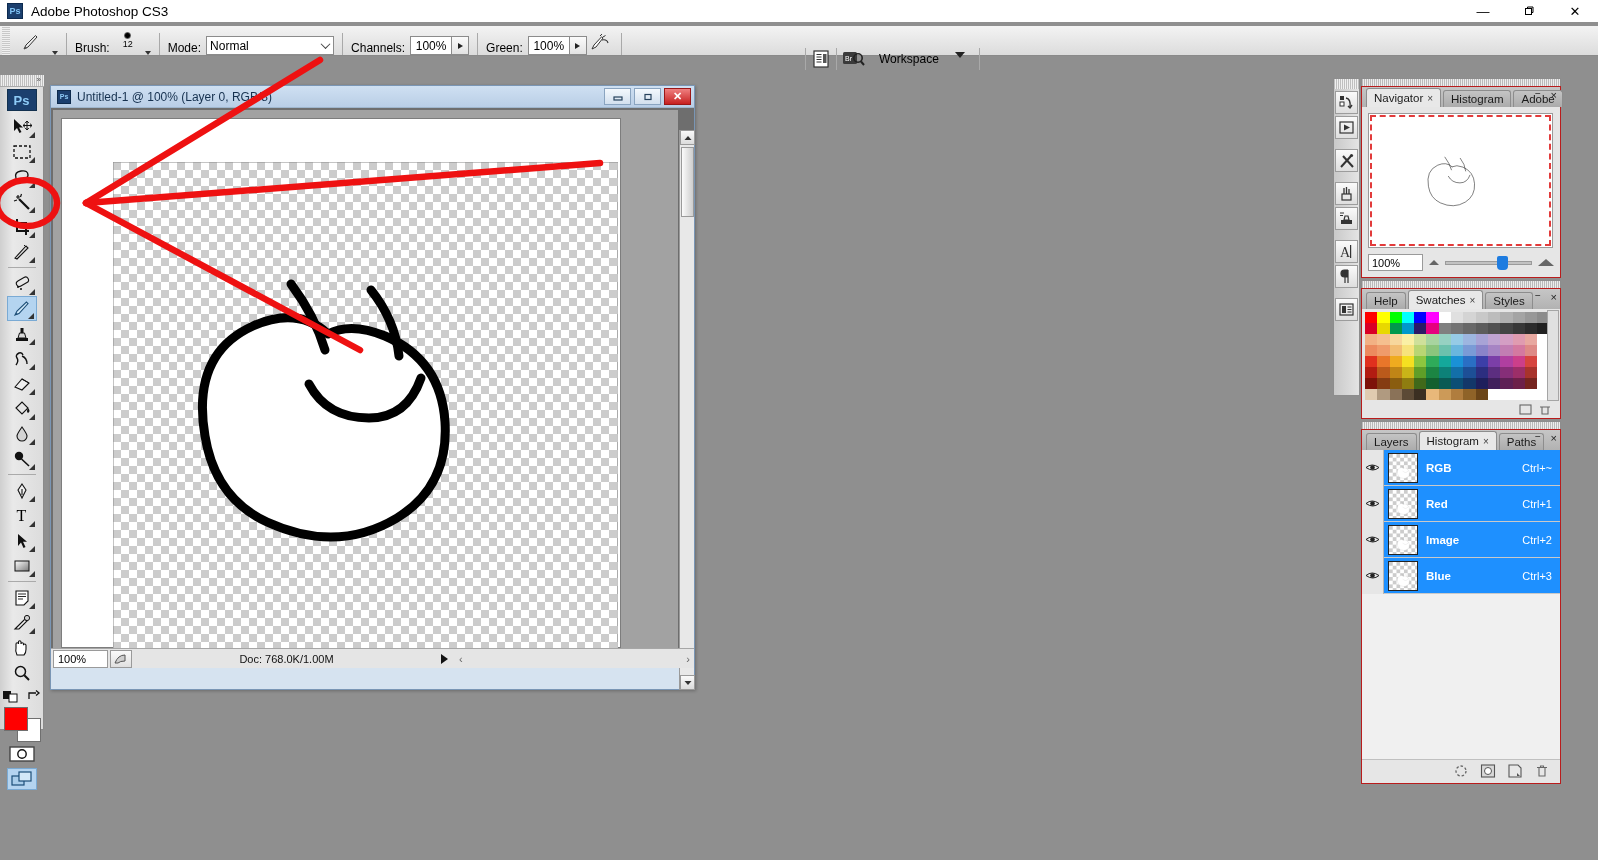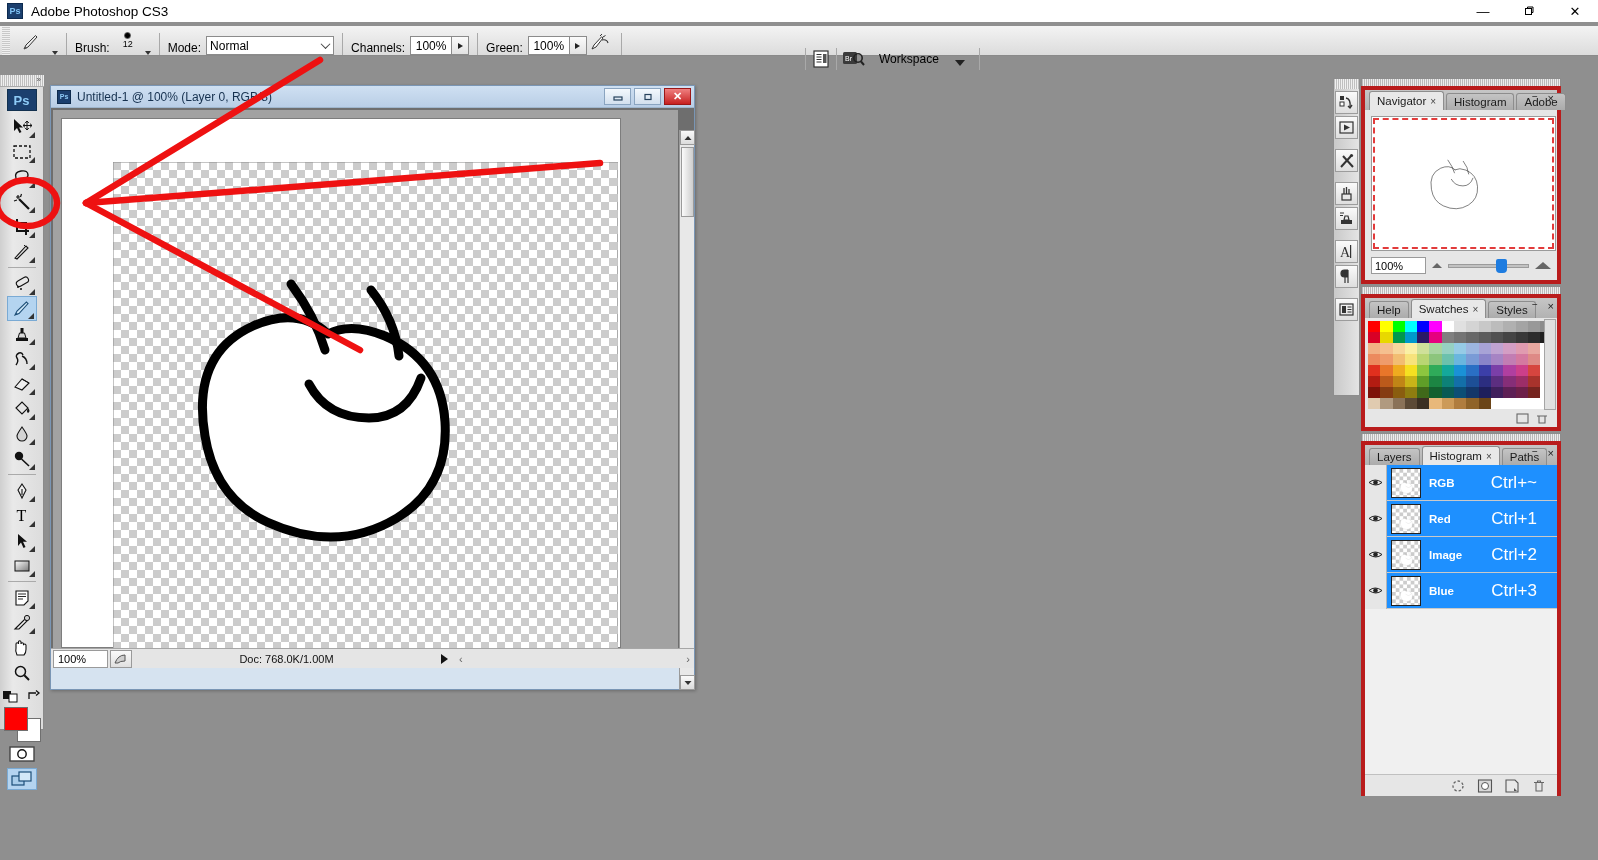--- a/index.html
+++ b/index.html
@@ -87,21 +87,21 @@
     font-size:12px; display:flex; align-items:center; justify-content:center;
   }
   .opt-spin {
     height:19px; width:17px; border:1px solid #8b8b8b; border-left:none;
     background:linear-gradient(#fbfbfb,#e2e2e2);
     display:flex; align-items:center; justify-content:center;
   }
   .spin-tri { width:0;height:0;border-top:3.5px solid transparent;border-bottom:3.5px solid transparent;border-left:5px solid #222; }
   .airbrush-ic { width:26px;height:24px; display:flex;align-items:center;justify-content:center; }
   .ws-area { position:absolute; left:805px; top:44px; height:30px; display:flex; align-items:center; }
-  .ws-btn { font-size:12px; display:flex; align-items:flex-end; gap:16px; padding:0 8px; }
+  .ws-btn { font-size:12px; display:flex; align-items:flex-start; gap:16px; padding:0 8px; }
   .ws-tri { width:0;height:0;border-left:5px solid transparent;border-right:5px solid transparent;border-top:6px solid #222; }
 
   
   .toolbar {
     position:absolute; left:0; top:75px; width:44px; height:655px;
     background:linear-gradient(90deg,#cfcfcf,#e9e9e9 30%, #dcdcdc);
     border-right:1px solid #8a8a8a; border-bottom:1px solid #8a8a8a;
   }
   .tb-grip {
     height:12px; width:44px;
@@ -201,21 +201,21 @@
     background:linear-gradient(#fafafa,#dedede); border:1px solid #9c9c9c;
     display:flex;align-items:center;justify-content:center;
   }
   .dgap { height:6px; }
 
   
   .rightpanel { position:absolute; left:1361px; top:78px; width:200px; }
   .panel-grip { height:8px; background:repeating-linear-gradient(90deg,#bababa 0 1px,#ededed 1px 2px);
                 border:1px solid #8d8d8d; border-bottom:none; }
   .panel {
-    background:#e6e6e6; border:4px solid #b91c1c;
+    background:#e6e6e6; border:1px solid #b91c1c;
   }
   .tabrow {
     height:20px; background:linear-gradient(#c6c6c6,#b2b2b2);
     display:flex; align-items:flex-end; padding-left:4px; position:relative;
   }
   .tab {
     height:17px; padding:0 7px; font-size:11.5px; color:#1a1a1a;
     background:linear-gradient(#c4c4c4,#ababab);
     border:1px solid #8d8d8d; border-bottom:none;
     border-radius:3px 3px 0 0; display:flex;align-items:center; margin-right:2px;
@@ -248,21 +248,21 @@
   .ch-row {
     height:36px; display:flex; align-items:center; border-bottom:1px solid #c9c9c9;
     background:#1e90ff; color:#fff;
   }
   .eye {
     width:22px; height:36px; display:flex; align-items:center; justify-content:center;
     background:#e6e6e6; border-right:1px solid #b5b5b5;
   }
   .ch-thumb { width:30px; height:30px; margin-left:4px; border:1px solid #222; background:#fff; }
   .ch-name { margin-left:8px; font-size:11.5px; font-weight:bold; }
-  .ch-key { margin-left:auto; margin-right:20px; font-size:17px; }
+  .ch-key { margin-left:auto; margin-right:8px; font-size:11px; }
   .ch-blank { background:#f0f0f0; height:165px; }
   .ch-foot { height:22px; background:#e6e6e6; display:flex; align-items:center; justify-content:flex-end; gap:11px; padding-right:10px; border-top:1px solid #c0c0c0;}
 </style>
 </head>
 <body>
 
 <div id="app">
 
   <div class="win-titlebar">
     <div class="ps-logo">Ps</div>

